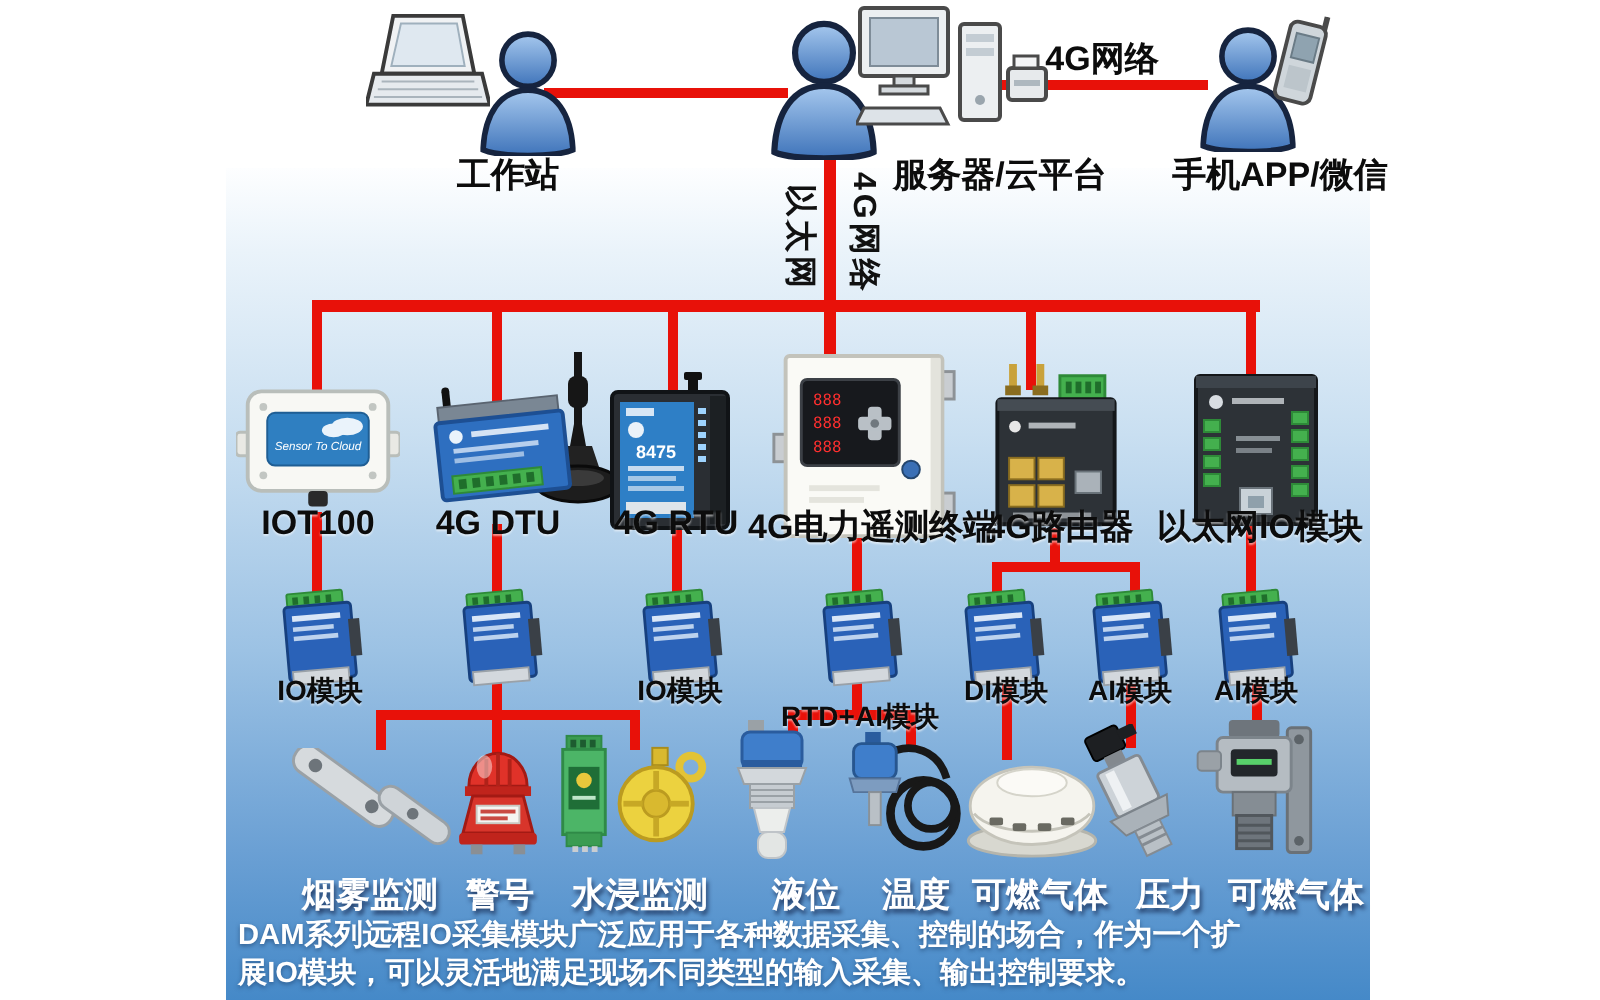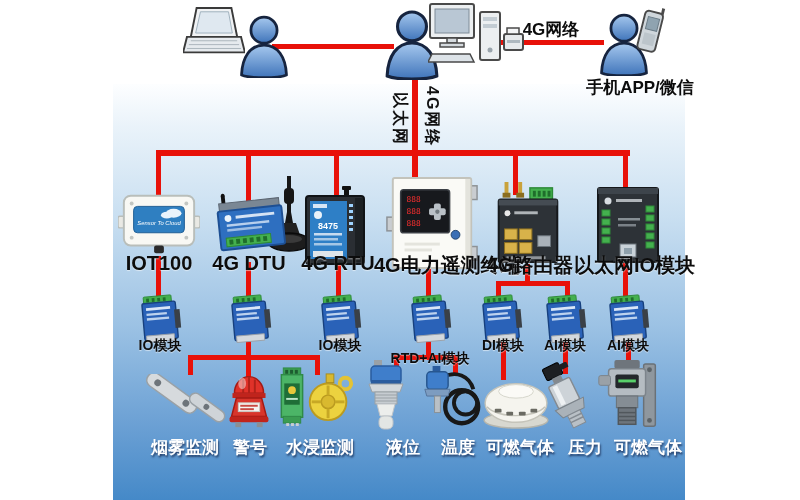--- a/index.html
+++ b/index.html
@@ -3,21 +3,21 @@
 <meta charset="utf-8">
 <style>
   html,body{margin:0;padding:0;background:#fff;}
   .canvas{position:relative;width:800px;height:500px;background:#ffffff;overflow:hidden;
           font-family:"Liberation Sans","DejaVu Sans",sans-serif;}
   .panel{position:absolute;left:113px;top:84px;width:572px;height:416px;
          background:linear-gradient(180deg,#fdfeff 0%,#eaf3fa 10%,#c9dff1 32%,#9cc2e4 58%,#6ba0d4 82%,#4589c8 100%);}
   .hl,.vl{position:absolute;background:#e81109;}
   .lbl{position:absolute;font-weight:bold;color:#0c0c0c;text-align:center;white-space:nowrap;}
   .lbl-top{font-size:17px;}
-  .lbl-dev{font-size:20px;text-shadow:0 1px 1px rgba(255,255,255,.55);}
+  .lbl-dev{font-size:17px;text-shadow:0 1px 1px rgba(255,255,255,.55);}
   .lbl-mod{font-size:14px;text-shadow:0 1px 1px rgba(255,255,255,.55);}
   .lbl-sen{font-size:17px;color:#ffffff;text-shadow:1px 2px 2px rgba(25,45,85,.8);}
   .vlabel{position:absolute;font-weight:bold;font-size:16px;color:#111;
           transform-origin:0 0;transform:rotate(90deg);white-space:nowrap;letter-spacing:2px;}
   .dev{position:absolute;}
   .dev svg{display:block;width:100%;height:100%;}
   .footer{position:absolute;left:119px;top:459px;width:562px;color:#fff;font-weight:bold;
           font-size:14.6px;line-height:19px;text-shadow:0 1px 2px rgba(20,50,90,.55);}
 </style>
 </head>
@@ -115,20 +115,22 @@
   </div>
   <div class="dev" style="left:638px;top:6px;width:26px;height:48px;transform:rotate(14deg)">
     <svg viewBox="0 0 26 50">
       <rect x="19" y="0" width="3" height="9" fill="#4a4a4a"></rect>
       <rect x="3" y="6" width="19" height="41" rx="4" fill="#cfd6db" stroke="#4a4a4a" stroke-width="2"></rect>
       <rect x="7" y="12" width="12" height="13" fill="#8fa3b0" stroke="#6a7b86" stroke-width="1"></rect>
       <rect x="7" y="29" width="12" height="12" fill="#bcc5cb"></rect>
     </svg>
   </div>
 
+  <div class="lbl lbl-top" style="left:198px;top:76px;width:112px">工作站</div>
+  <div class="lbl lbl-top" style="left:430px;top:76px;width:140px">服务器/云平台</div>
   <div class="lbl lbl-top" style="left:560px;top:76px;width:160px">手机APP/微信</div>
   <div class="lbl lbl-top" style="left:506px;top:18px;width:90px">4G网络</div>
   <div class="vlabel" style="left:410px;top:92px">以太网</div>
   <div class="vlabel" style="left:442px;top:86px">4G网络</div>
 
   <div class="dev" style="left:118px;top:192px;width:82px;height:62px">
     <svg viewBox="0 0 84 62">
       <rect x="0" y="24" width="8" height="12" rx="2" fill="#e9e9e4" stroke="#b9beba" stroke-width="1.5"></rect>
       <rect x="76" y="24" width="8" height="12" rx="2" fill="#e9e9e4" stroke="#b9beba" stroke-width="1.5"></rect>
       <rect x="6" y="3" width="72" height="51" rx="7" fill="#f8f8f4" stroke="#b9beba" stroke-width="2"></rect>
@@ -523,14 +525,18 @@
 
   <div class="lbl lbl-sen" style="left:151px;top:436px;width:68px">烟雾监测</div>
   <div class="lbl lbl-sen" style="left:216px;top:436px;width:68px">警号</div>
   <div class="lbl lbl-sen" style="left:286px;top:436px;width:68px">水浸监测</div>
   <div class="lbl lbl-sen" style="left:369px;top:436px;width:68px">液位</div>
   <div class="lbl lbl-sen" style="left:424px;top:436px;width:68px">温度</div>
   <div class="lbl lbl-sen" style="left:486px;top:436px;width:68px">可燃气体</div>
   <div class="lbl lbl-sen" style="left:551px;top:436px;width:68px">压力</div>
   <div class="lbl lbl-sen" style="left:614px;top:436px;width:68px">可燃气体</div>
 
+  <div class="footer">
+    <div>DAM系列远程IO采集模块广泛应用于各种数据采集、控制的场合，作为一个扩</div>
+    <div>展IO模块，可以灵活地满足现场不同类型的输入采集、输出控制要求。</div>
+  </div>
 
 </div>
 
 </body></html>

